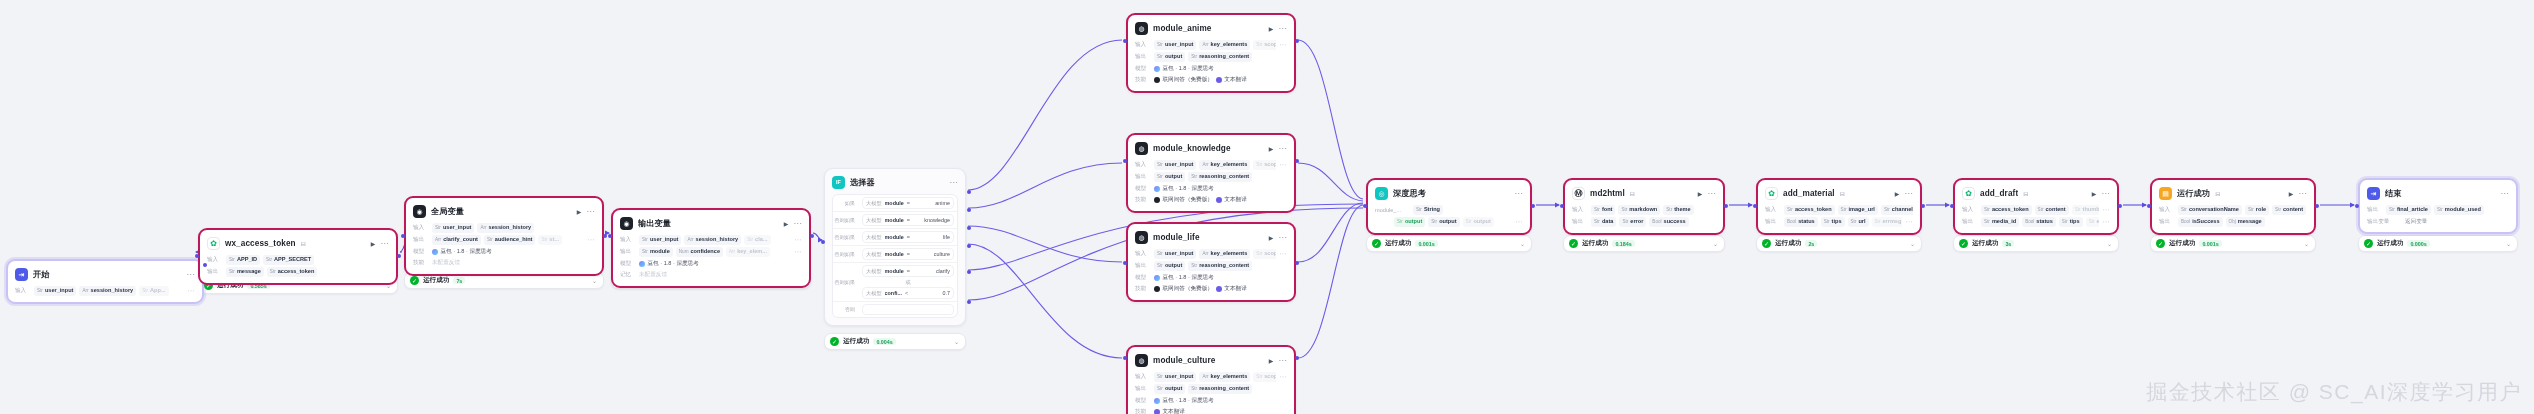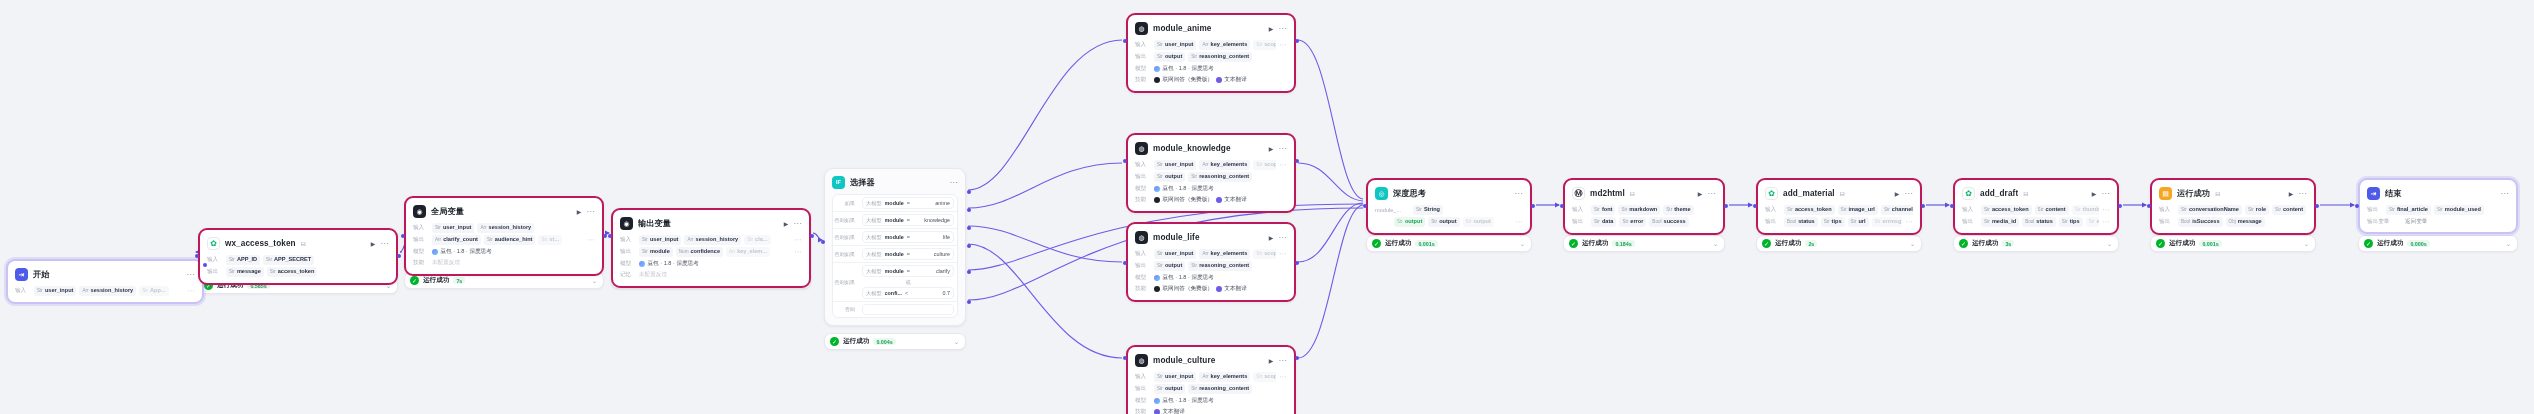--- a/index.html
+++ b/index.html
@@ -1024,13 +1024,14 @@
       <div class="port" style="left: 2355px; top: 204px;"></div>
       <div class="port" style="left: 821px; top: 240px;"></div>
       <div class="port" style="left: 967px; top: 190px;"></div>
       <div class="port" style="left: 967px; top: 208px;"></div>
       <div class="port" style="left: 967px; top: 226px;"></div>
       <div class="port" style="left: 967px; top: 244px;"></div>
       <div class="port" style="left: 967px; top: 270px;"></div>
       <div class="port" style="left: 967px; top: 300px;"></div>
     </div>
 
+  <div class="wm">掘金技术社区 @ SC_AI深度学习用户</div>
 </div>
 
 </body></html>

